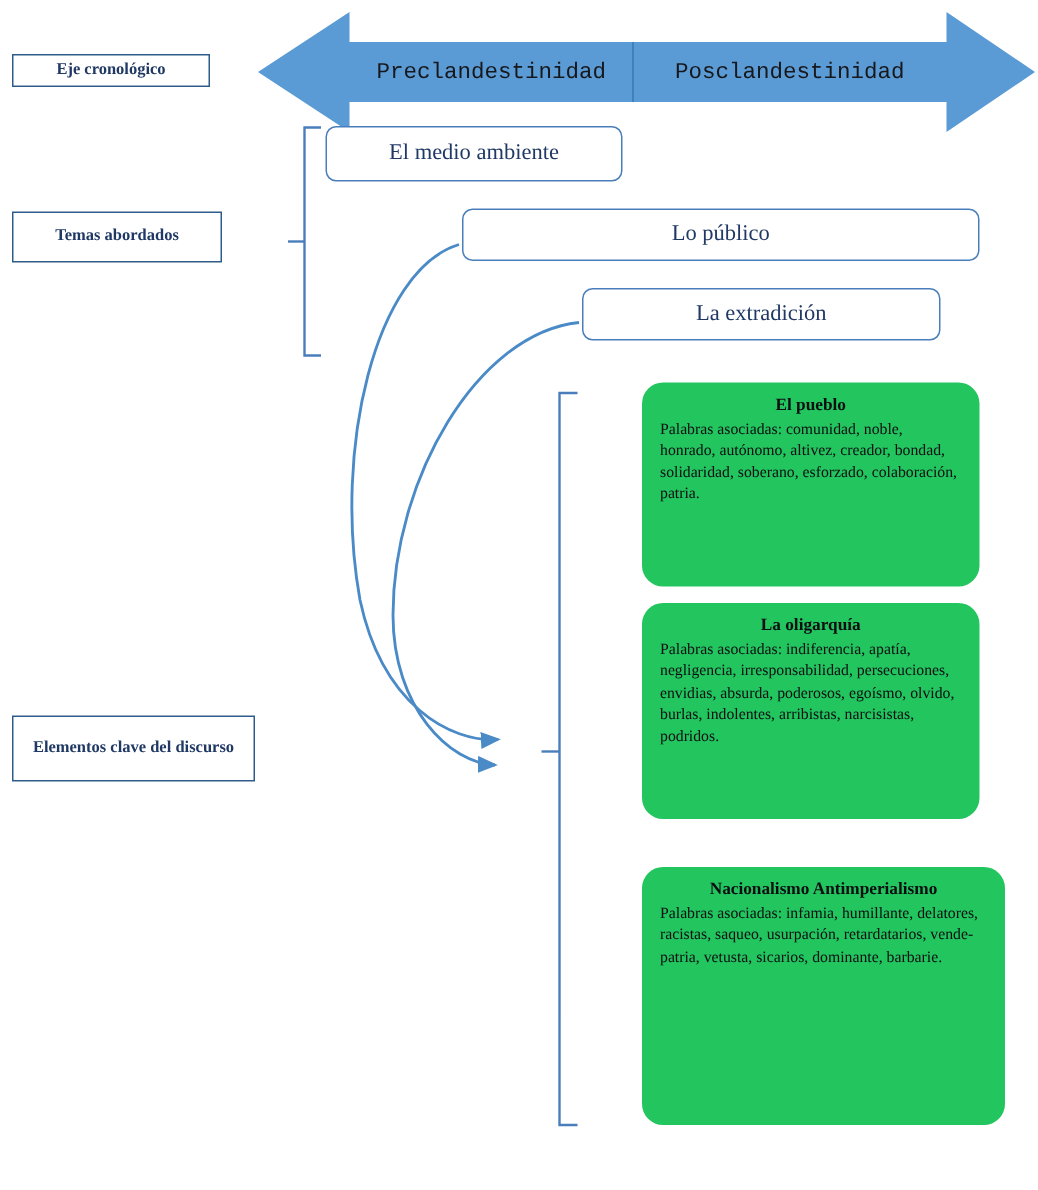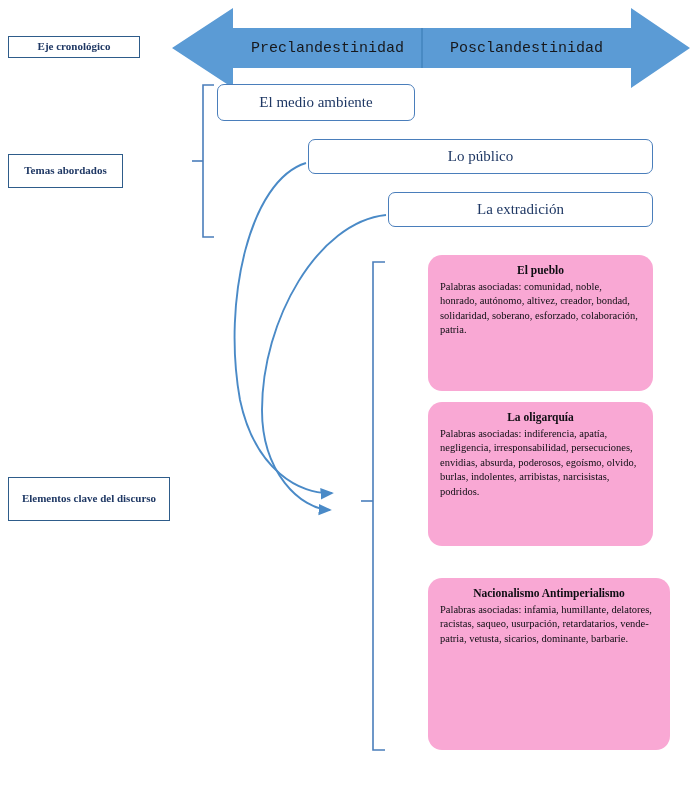--- a/index.html
+++ b/index.html
@@ -49,21 +49,21 @@
     display: flex;
     align-items: center;
     justify-content: center;
     text-align: center;
   }
 
   
   .blue-box {
     position: absolute;
     box-sizing: border-box;
-    background: #f9a8d4;
+    background: #22c55e;
     border-radius: 14px;
     color: #0D0D12;
     font-family: "Liberation Serif", serif;
     font-size: 10.5px;
     line-height: 1.38;
     padding: 8px 12px 8px 12px;
   }
   .blue-box .bb-title {
     display: block;
     font-weight: bold;
@@ -122,29 +122,29 @@
     <path d="M 306,163 C 250,180 222,300 240,400 C 255,470 300,495 332,493" fill="none" stroke="#4A8AC7" stroke-width="1.9" marker-end="url(#curveArrow)"></path>
 
     <path d="M 386,215 C 318,222 262,320 262,410 C 262,472 300,509 330,510" fill="none" stroke="#4A8AC7" stroke-width="1.9" marker-end="url(#curveArrow)"></path>
   </svg>
 
   <div class="arrow-label" style="left:233px; top:28px; width:189px; height:40px;">Preclandestinidad</div>
   <div class="arrow-label" style="left:422px; top:28px; width:209px; height:40px;">Posclandestinidad</div>
 
   <div class="cat-box" style="left:8px; top:36px; width:132px; height:22px;">Eje cronológico</div>
 
-  <div class="cat-box" style="left:8px; top:154px; width:115px; height:34px;">Temas abordados</div>
+  <div class="cat-box" style="left:8px; top:141px; width:140px; height:34px;">Temas abordados</div>
 
   <div class="cat-box" style="left:8px; top:477px; width:162px; height:44px;">Elementos clave del discurso</div>
 
   <div class="topic-box" style="left:217px; top:84px; width:198px; height:37px;">El medio ambiente</div>
 
   <div class="topic-box" style="left:308px; top:139px; width:345px; height:35px;">Lo público</div>
 
-  <div class="topic-box" style="left:388px; top:192px; width:265px; height:35px;">La extradición</div>
+  <div class="topic-box" style="left:388px; top:192px; width:239px; height:35px;">La extradición</div>
 
   <div class="blue-box" style="left:428px; top:255px; width:225px; height:136px;">
     <span class="bb-title">El pueblo</span>
     <span class="bb-body">Palabras asociadas: comunidad, noble, honrado, autónomo, altivez, creador, bondad, solidaridad, soberano, esforzado, colaboración, patria.</span>
   </div>
 
   <div class="blue-box" style="left:428px; top:402px; width:225px; height:144px;">
     <span class="bb-title">La oligarquía</span>
     <span class="bb-body">Palabras asociadas: indiferencia, apatía, negligencia, irresponsabilidad, persecuciones, envidias, absurda, poderosos, egoísmo, olvido, burlas, indolentes, arribistas, narcisistas, podridos.</span>
   </div>

